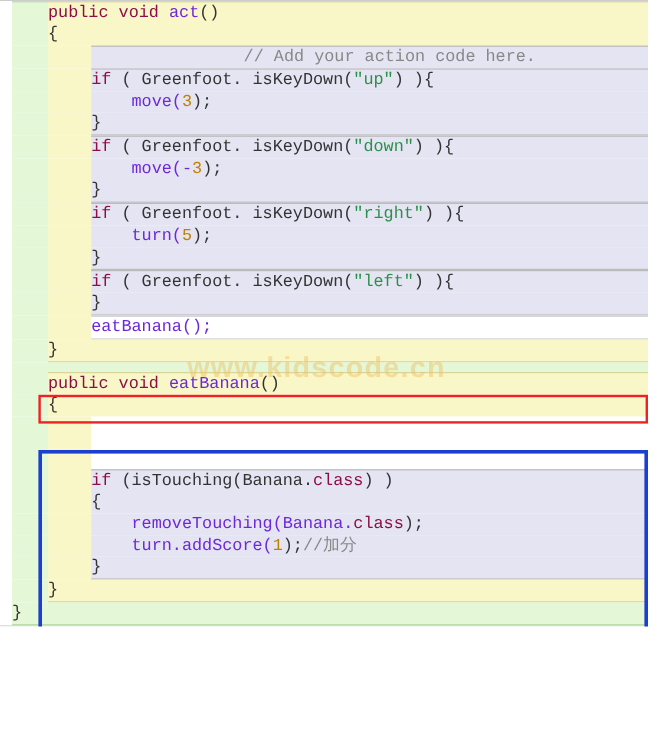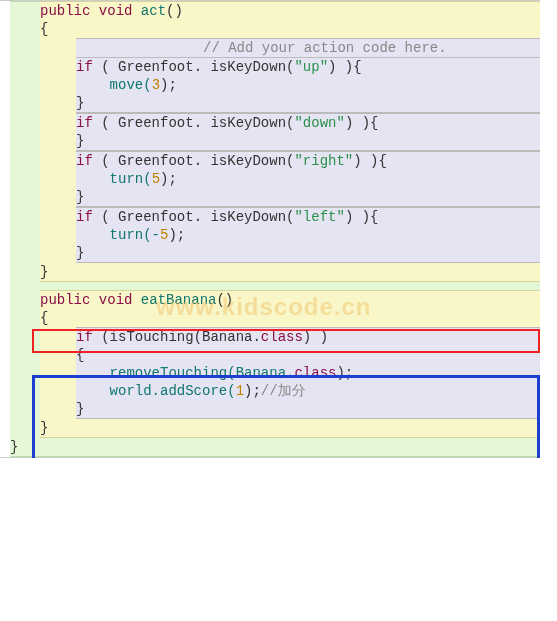--- a/index.html
+++ b/index.html
@@ -16,21 +16,21 @@
     border-bottom: 1px solid #ccc;
     width: 540px;
   }
   .line {
     white-space: pre;
     line-height: 18px;
     height: 18px;
   }
   
   .kw { color: #8b0e47; }
-  .ident { color: #0f766e; }
+  .ident { color: #6d28d9; }
   .str { color: #2b914a; } 
   .num { color: #c08000; } 
   .comment { color: #888; }
   .punct { color: #333; }
   .classkw { color: #8b0e47; }
 
   
   .bg-green-outer { background: #e4f7d7; } 
   .bg-yellow { background: #f9f6c8; }      
   .bg-purple { background: #e5e4f3; }      
@@ -116,20 +116,26 @@
   <div class="row">
     <div class="strip bg-white" style="width:10px"></div>
     <div class="strip bg-green-outer" style="width:30px"></div>
     <div class="strip bg-yellow" style="width:36px"></div>
     <div class="content line bg-purple" style="border-top:1px solid #bbb;"><span class="kw">if</span><span class="punct"> ( Greenfoot. isKeyDown(</span><span class="str">"down"</span><span class="punct">) ){</span></div>
   </div>
   <div class="row">
     <div class="strip bg-white" style="width:10px"></div>
     <div class="strip bg-green-outer" style="width:30px"></div>
     <div class="strip bg-yellow" style="width:36px"></div>
+    <div class="content line bg-purple">    <span class="ident">move(-</span><span class="num">3</span><span class="punct">);</span></div>
+  </div>
+  <div class="row">
+    <div class="strip bg-white" style="width:10px"></div>
+    <div class="strip bg-green-outer" style="width:30px"></div>
+    <div class="strip bg-yellow" style="width:36px"></div>
     <div class="content line bg-purple" style="border-bottom:1px solid #bbb"><span class="punct">}</span></div>
   </div>
 
   <div class="row">
     <div class="strip bg-white" style="width:10px"></div>
     <div class="strip bg-green-outer" style="width:30px"></div>
     <div class="strip bg-yellow" style="width:36px"></div>
     <div class="content line bg-purple" style="border-top:1px solid #bbb;"><span class="kw">if</span><span class="punct"> ( Greenfoot. isKeyDown(</span><span class="str">"right"</span><span class="punct">) ){</span></div>
   </div>
   <div class="row">
@@ -148,29 +154,34 @@
   <div class="row">
     <div class="strip bg-white" style="width:10px"></div>
     <div class="strip bg-green-outer" style="width:30px"></div>
     <div class="strip bg-yellow" style="width:36px"></div>
     <div class="content line bg-purple" style="border-top:1px solid #bbb;"><span class="kw">if</span><span class="punct"> ( Greenfoot. isKeyDown(</span><span class="str">"left"</span><span class="punct">) ){</span></div>
   </div>
   <div class="row">
     <div class="strip bg-white" style="width:10px"></div>
     <div class="strip bg-green-outer" style="width:30px"></div>
     <div class="strip bg-yellow" style="width:36px"></div>
-    <div class="content line bg-purple">    <span class="ident">turn(-</span><span class="num">5</span><span class="punct">);</span></div>
-  </div>
-  <div class="row">
-    <div class="strip bg-white" style="width:10px"></div>
-    <div class="strip bg-green-outer" style="width:30px"></div>
-    <div class="strip bg-yellow" style="width:36px"></div>
-    <div class="content line bg-purple" style="border-bottom:1px solid #bbb"><span class="punct">}</span></div>
-  </div>
-
+  </div>
+  <div class="row">
+    <div class="strip bg-white" style="width:10px"></div>
+    <div class="strip bg-green-outer" style="width:30px"></div>
+    <div class="strip bg-yellow" style="width:36px"></div>
+    <div class="content line bg-purple" style="border-bottom:1px solid #bbb"><span class="punct">}</span></div>
+  </div>
+
+  <div class="row">
+    <div class="strip bg-white" style="width:10px"></div>
+    <div class="strip bg-green-outer" style="width:30px"></div>
+    <div class="strip bg-yellow" style="width:36px"></div>
+    <div class="content line bg-white" style="border-top:1px solid #ccc;border-bottom:1px solid #ccc"><span class="ident">eatBanana();</span></div>
+  </div>
 
   <div class="row">
     <div class="strip bg-white" style="width:10px"></div>
     <div class="strip bg-green-outer" style="width:30px"></div>
     <div class="content line bg-yellow" style="border-bottom:1px solid #d8d59a"><span class="punct">}</span></div>
   </div>
 
   <div class="row">
     <div class="strip bg-white" style="width:10px"></div>
     <div class="content line bg-green-outer" style="height:8px"></div>
@@ -184,21 +195,21 @@
   <div class="row">
     <div class="strip bg-white" style="width:10px"></div>
     <div class="strip bg-green-outer" style="width:30px"></div>
     <div class="content line bg-yellow"><span class="punct">{</span></div>
   </div>
 
   <div class="row">
     <div class="strip bg-white" style="width:10px"></div>
     <div class="strip bg-green-outer" style="width:30px"></div>
     <div class="strip bg-yellow" style="width:36px"></div>
-    <div class="content line bg-purple" style="border-top:1px solid #bbb;"><span class="kw">if</span><span class="punct"> (isTouching(Banana.</span><span class="classkw">class</span><span class="punct">) )</span></div>
+    <div class="content line bg-purple" style="border-top:1px solid #bbb;margin-top:44px;"><span class="kw">if</span><span class="punct"> (isTouching(Banana.</span><span class="classkw">class</span><span class="punct">) )</span></div>
   </div>
   <div class="row">
     <div class="strip bg-white" style="width:10px"></div>
     <div class="strip bg-green-outer" style="width:30px"></div>
     <div class="strip bg-yellow" style="width:36px"></div>
     <div class="content line bg-purple"><span class="punct">{</span></div>
   </div>
 
   <div class="row">
     <div class="strip bg-white" style="width:10px"></div>
@@ -208,21 +219,21 @@
   <div class="row">
     <div class="strip bg-white" style="width:10px"></div>
     <div class="strip bg-green-outer" style="width:30px"></div>
     <div class="strip bg-yellow" style="width:36px"></div>
     <div class="content line bg-purple">    <span class="ident">removeTouching(Banana.</span><span class="classkw">class</span><span class="punct">);</span></div>
   </div>
   <div class="row">
     <div class="strip bg-white" style="width:10px"></div>
     <div class="strip bg-green-outer" style="width:30px"></div>
     <div class="strip bg-yellow" style="width:36px"></div>
-    <div class="content line bg-purple">    <span class="ident">world.addScore(</span><span class="num">1</span><span class="punct">);</span><span class="comment">//加分</span></div>
+    <div class="content line bg-purple">    <span class="ident">turn.addScore(</span><span class="num">1</span><span class="punct">);</span><span class="comment">//加分</span></div>
   </div>
   <div class="row">
     <div class="strip bg-white" style="width:10px"></div>
     <div class="strip bg-green-outer" style="width:30px"></div>
     <div class="strip bg-yellow" style="width:36px"></div>
     <div class="content line bg-purple" style="border-bottom:1px solid #bbb"><span class="punct">}</span></div>
   </div>
 
   <div class="row">
     <div class="strip bg-white" style="width:10px"></div>

